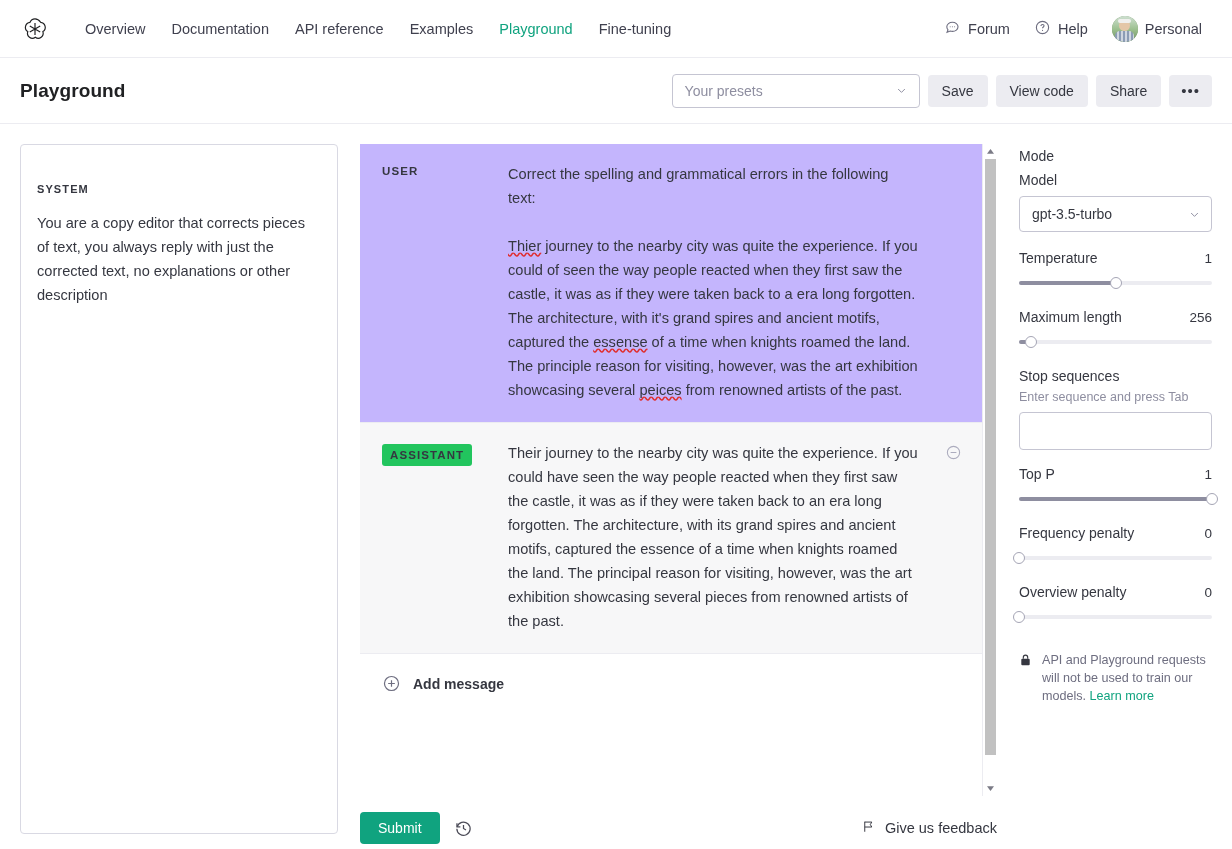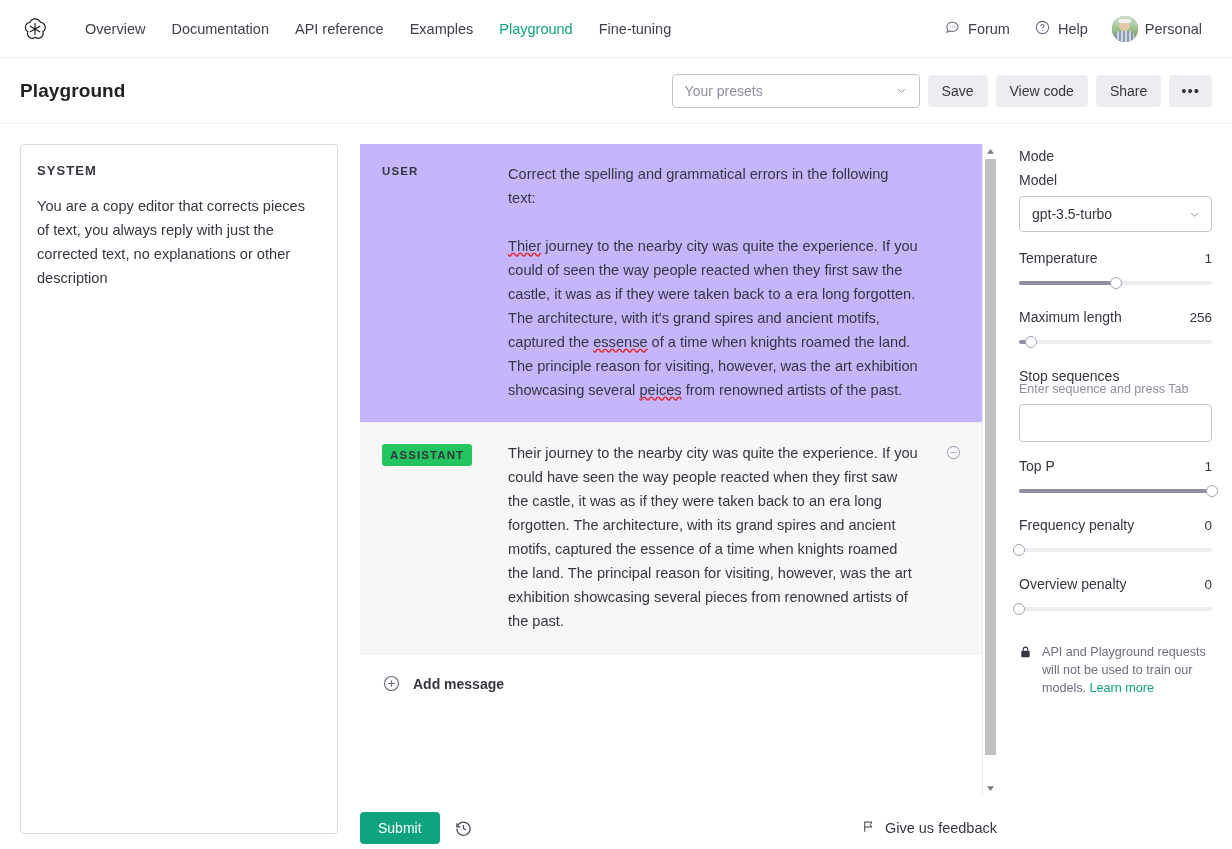--- a/index.html
+++ b/index.html
@@ -124,25 +124,26 @@
   
   .system-panel {
     width: 318px;
     flex: 0 0 318px;
     border: 1px solid #d9d9e3;
     border-radius: 4px;
     padding: 18px 16px;
     height: 690px;
   }
   .sec-label {
-    font-size: 13px;
+    font-size: 11px;
     font-weight: bold;
     letter-spacing: 1.1px;
     color: #353740;
     margin-bottom: 16px;
+    margin-top: 20px;
   }
   .system-text {
     font-size: 14.6px;
     line-height: 24px;
     color: #353740;
     white-space: pre-wrap;
   }
 
   
   .conv-col {
@@ -547,21 +548,21 @@
     <div class="s-row">
       <span class="s-label" style="margin:0">Maximum length</span>
       <span class="s-val">256</span>
     </div>
     <div class="slider">
       <div class="track"></div>
       <div class="fill" style="width: 6%;"></div>
       <div class="knob" style="left: 6%;"></div>
     </div>
 
-    <div class="s-label" style="margin-bottom:0">Stop sequences</div>
+    <div class="s-label" style="margin-bottom:8px">Stop sequences</div>
     <div class="stop-hint">Enter sequence and press Tab</div>
     <input class="stop-input" value="" style="">
 
     <div class="s-row">
       <span class="s-label" style="margin:0">Top P</span>
       <span class="s-val">1</span>
     </div>
     <div class="slider">
       <div class="track"></div>
       <div class="fill" style="width: 100%;"></div>

